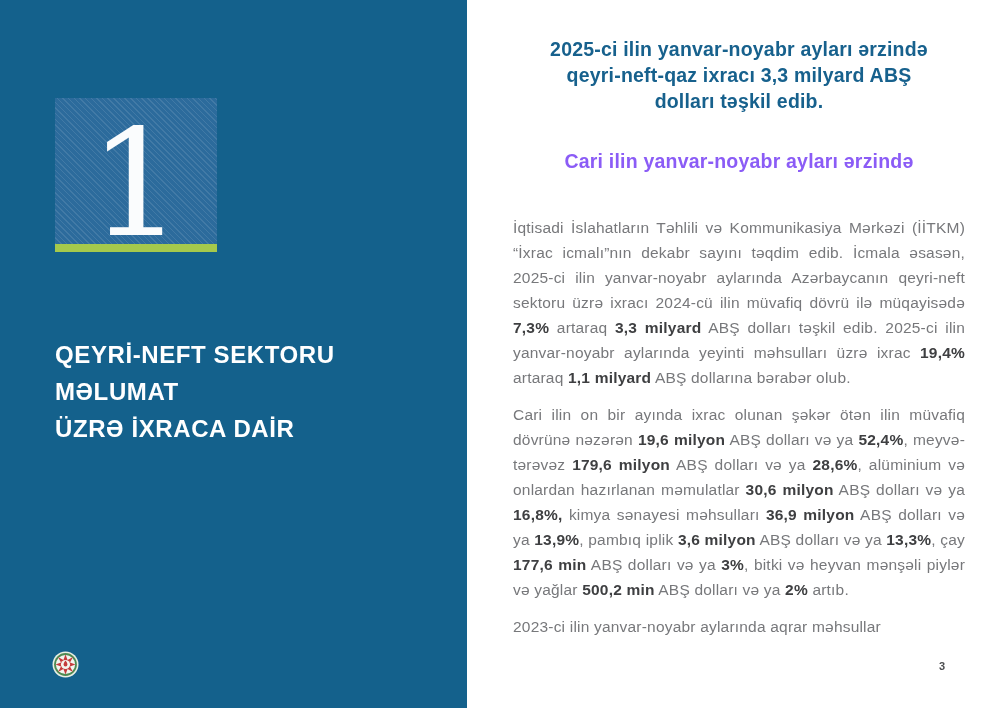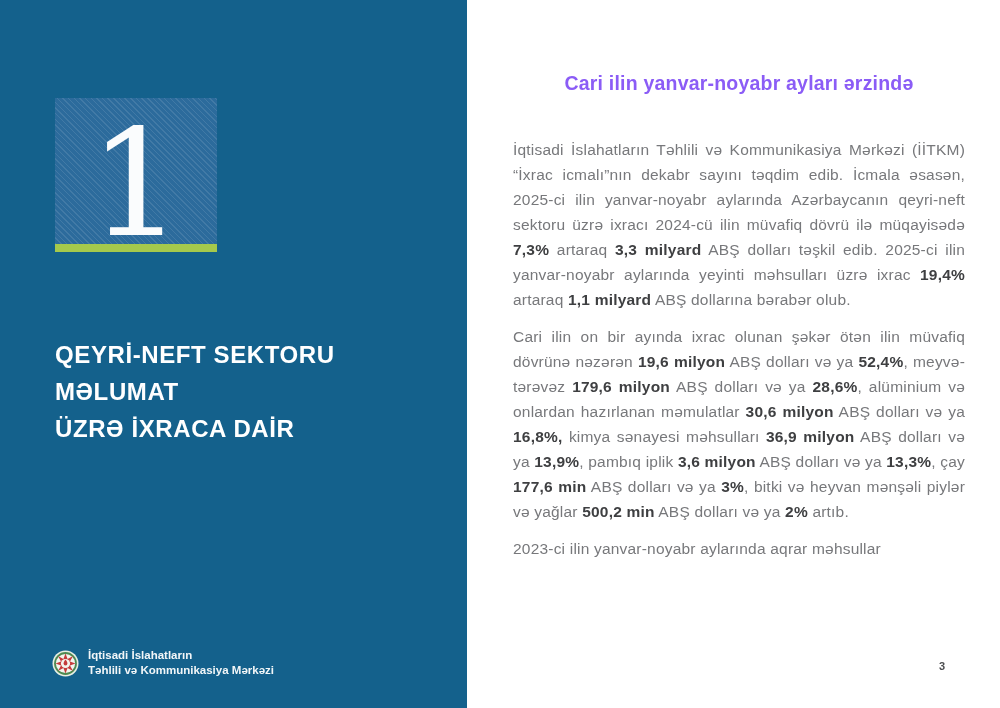--- a/index.html
+++ b/index.html
@@ -139,28 +139,29 @@
       <span>
         <svg width="27" height="27" viewBox="0 0 27 27">
           <circle cx="13.5" cy="13.5" r="13" fill="#E8EFE4"></circle>
           <circle cx="13.5" cy="13.5" r="11.4" fill="#4E8A52"></circle>
           <circle cx="13.5" cy="13.5" r="9.6" fill="#F3F5EF"></circle>
           <path fill="#C43B3B" d="M13.5 3.5 L15.6 9.0 L21.0 6.0 L18.0 11.4 L23.5 13.5 L18.0 15.6 L21.0 21.0 L15.6 18.0 L13.5 23.5 L11.4 18.0 L6.0 21.0 L9.0 15.6 L3.5 13.5 L9.0 11.4 L6.0 6.0 L11.4 9.0 Z"></path>
           <circle cx="13.5" cy="13.5" r="4.6" fill="#F3F5EF"></circle>
           <path fill="#C43B3B" d="M13.5 9.6 c1.1 1.4 1.9 2.5 1.9 3.9 a1.9 1.9 0 1 1 -3.8 0 c0 -1.4 0.8 -2.5 1.9 -3.9 Z"></path>
         </svg>
       </span>
-      <div class="logo-text">
-        <div class="l1">İqtisadi İslahatların</div>
-        <div class="l2">Təhlili və Kommunikasiya Mərkəzi</div>
-      </div>
     </div>
   </aside>
 
   <main class="right-panel">
+    <h2 class="headline blue">
+      <div>2025-ci ilin yanvar-noyabr ayları ərzində</div>
+      <div>qeyri-neft-qaz ixracı 3,3 milyard ABŞ</div>
+      <div>dolları təşkil edib.</div>
+    </h2>
 
     <h3 class="headline green">
       <div>Cari ilin yanvar-noyabr ayları ərzində</div>
     </h3>
 
     <div class="body-copy">
       <p><span>İqtisadi İslahatların Təhlili və Kommunikasiya Mərkəzi (İİTKM) “İxrac icmalı”nın dekabr sayını təqdim edib. İcmala əsasən, 2025-ci ilin yanvar-noyabr aylarında Azərbaycanın qeyri-neft sektoru üzrə ixracı 2024-cü ilin müvafiq dövrü ilə müqayisədə </span><b>7,3%</b><span> artaraq </span><b>3,3 milyard</b><span> ABŞ dolları təşkil edib. 2025-ci ilin yanvar-noyabr aylarında yeyinti məhsulları üzrə ixrac </span><b>19,4%</b><span> artaraq </span><b>1,1 milyard</b><span> ABŞ dollarına bərabər olub.</span></p>
       <p><span>Cari ilin on bir ayında ixrac olunan şəkər ötən ilin müvafiq dövrünə nəzərən </span><b>19,6 milyon</b><span> ABŞ dolları və ya </span><b>52,4%</b><span>, meyvə-tərəvəz </span><b>179,6 milyon</b><span> ABŞ dolları və ya </span><b>28,6%</b><span>, alüminium və onlardan hazırlanan məmulatlar </span><b>30,6 milyon</b><span> ABŞ dolları və ya </span><b>16,8%,</b><span> kimya sənayesi məhsulları </span><b>36,9 milyon</b><span> ABŞ dolları və ya </span><b>13,9%</b><span>, pambıq iplik </span><b>3,6 milyon</b><span> ABŞ dolları və ya </span><b>13,3%</b><span>, çay </span><b>177,6 min</b><span> ABŞ dolları və ya </span><b>3%</b><span>, bitki və heyvan mənşəli piylər və yağlar </span><b>500,2 min</b><span> ABŞ dolları və ya </span><b>2%</b><span> artıb.</span></p>
       <p><span>2023-ci ilin yanvar-noyabr aylarında aqrar məhsullar</span></p>
     </div>

